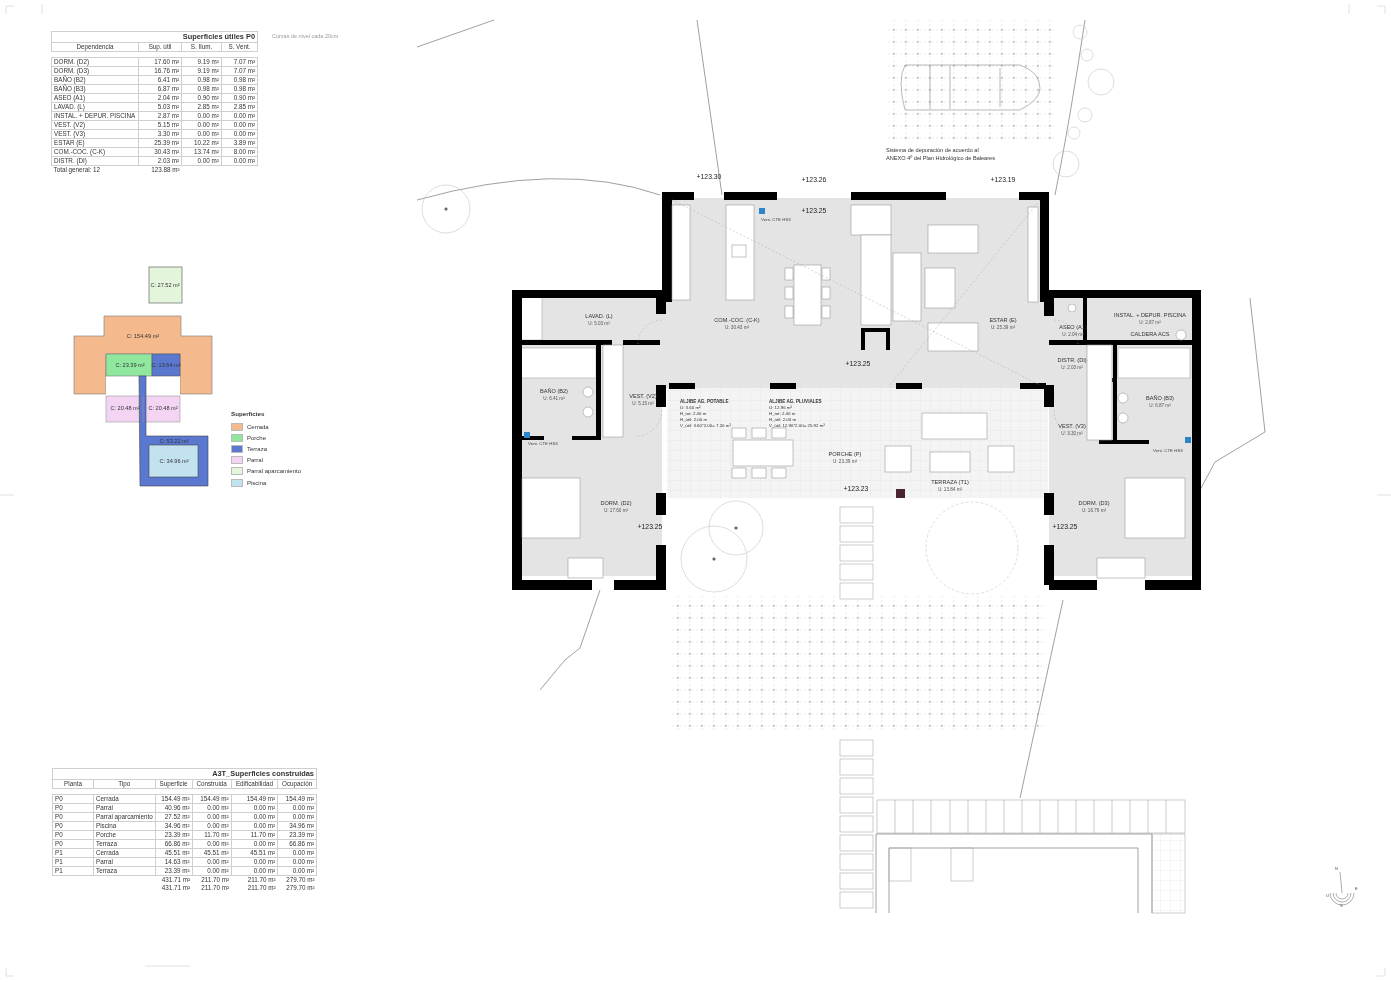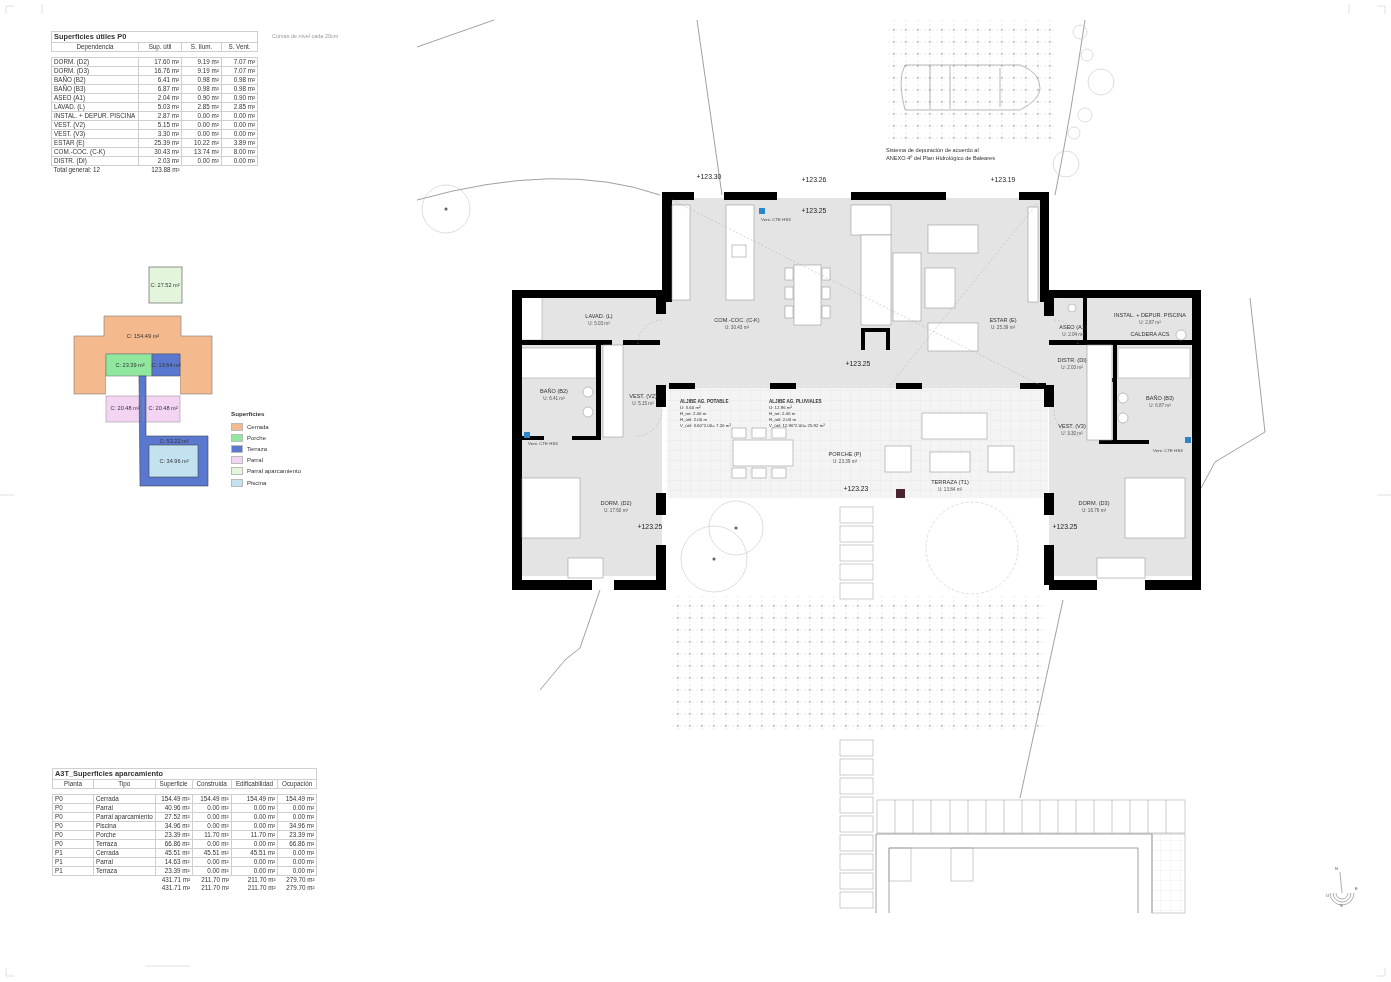--- a/index.html
+++ b/index.html
@@ -1,21 +1,21 @@
 <!DOCTYPE html>
 <html><head>
 <meta charset="utf-8">
 <style>
   html,body{margin:0;padding:0;background:#fff;}
   body{width:1391px;height:982px;position:relative;overflow:hidden;font-family:"Liberation Sans",sans-serif;color:#222;}
   .abs{position:absolute;}
   
   table.sched{border-collapse:collapse;font-size:6.3px;color:#333;}
   table.sched td,table.sched th{border:1px solid #cfcfcf;padding:0 2px;height:8px;line-height:8px;font-weight:normal;white-space:nowrap;}
-  table.sched th.title{font-weight:bold;font-size:7.4px;text-align:left;height:10px;}
+  table.sched th.title{font-weight:bold;font-size:7.4px;text-align:right;height:10px;}
   table.sched th.hdr{text-align:center;}
   table.sched td.num{text-align:right;}
   table.sched tr.gap td{border:none;height:5px;}
   table.sched tr.tot td{border:none;}
   .note{font-size:5.5px;color:#999;}
   
   .plan-svg{position:absolute;left:0;top:0;}
   .room-label{position:absolute;font-size:5.6px;color:#333;text-align:center;line-height:7px;white-space:nowrap;transform:translateX(-50%);}
   .room-label .area{font-size:4.6px;color:#555;}
   .level{position:absolute;font-size:6.8px;color:#222;transform:translateX(-50%);white-space:nowrap;}
@@ -180,21 +180,21 @@
         <span class="sw" style="background:#c3e2f0"></span>
         <span>Piscina</span>
       </div>
     </div>
 </div>
 
 <div class="abs" style="left:52px;top:768px;">
   <table class="sched" id="t2" style="width:265px;">
     <thead>
       <tr>
-          <th class="title" colspan="6">A3T_Superficies aparcamiento</th>
+          <th class="title" colspan="6">A3T_Superficies construidas</th>
         </tr>
       <tr>
         <th class="hdr" style="width:36px">Planta</th>
         <th class="hdr" style="width:54px">Tipo</th>
         <th class="hdr">Superficie</th>
         <th class="hdr">Construida</th>
         <th class="hdr">Edificabilidad</th>
         <th class="hdr">Ocupación</th>
       </tr>
     </thead>

